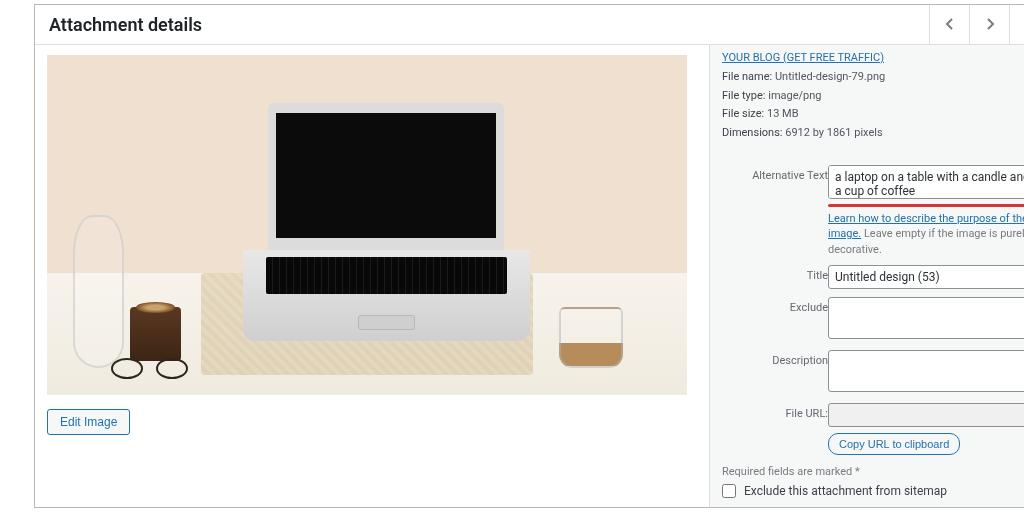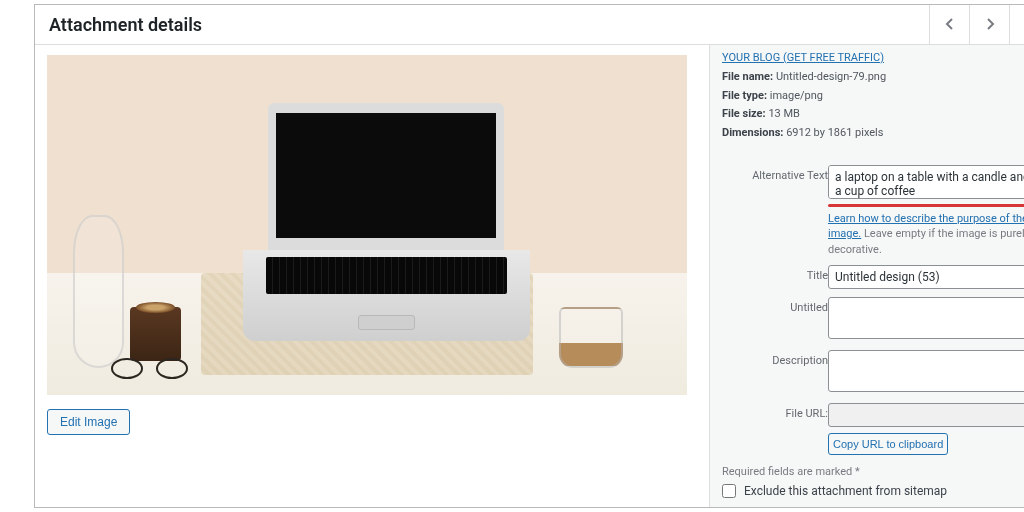--- a/index.html
+++ b/index.html
@@ -192,21 +192,21 @@
       color: #2271b1;
       text-decoration: underline;
       text-transform: uppercase;
       font-size: 11px;
       display: block;
       margin-bottom: 4px;
       overflow: hidden;
       white-space: nowrap;
     }
     .meta-line { line-height: 1.7; font-size: 11px; }
-    .meta-line b { color: #3c434a; font-weight: 700; }
+    .meta-line b { color: #3c434a; font-weight: 400; }
     .form-row {
       display: flex;
       align-items: flex-start;
       margin: 8px 0;
     }
     .form-row label {
       width: 106px;
       text-align: right;
       font-size: 11px;
       color: #646970;
@@ -236,23 +236,23 @@
       height: 3px;
       background: #d63638;
       border-radius: 2px;
       margin: 2px 0 4px 0;
     }
     .copy-btn {
       margin-top: 6px;
       background: #f6f7f7;
       border: 1px solid #2271b1;
       color: #2271b1;
-      padding: 4px 4px;
+      padding: 4px 10px;
       font-size: 11px;
-      border-radius: 3px;
+      border-radius: 10px;
       cursor: pointer;
     }
     .req-note { font-size: 11px; color: #787c82; margin: 10px 0 6px; }
     .checkbox-row {
       display: flex; align-items: center; gap: 8px;
       font-size: 12px; color: #3c434a;
     }
     .checkbox-row input { width: 14px; height: 14px; }
     .ta-2 { height: 34px; }
     .ta-3 { height: 42px; }
@@ -334,21 +334,21 @@
       </div>
 
       <div class="form-row">
         <label>Title</label>
         <div class="control">
           <input type="text" value="Untitled design (53)" style="">
         </div>
       </div>
 
       <div class="form-row">
-        <label>Untitled</label>
+        <label>Exclude</label>
         <div class="control">
           <textarea class="ta-3" style=""></textarea>
         </div>
       </div>
 
       <div class="form-row">
         <label>Description</label>
         <div class="control">
           <textarea class="ta-3" style=""></textarea>
         </div>

